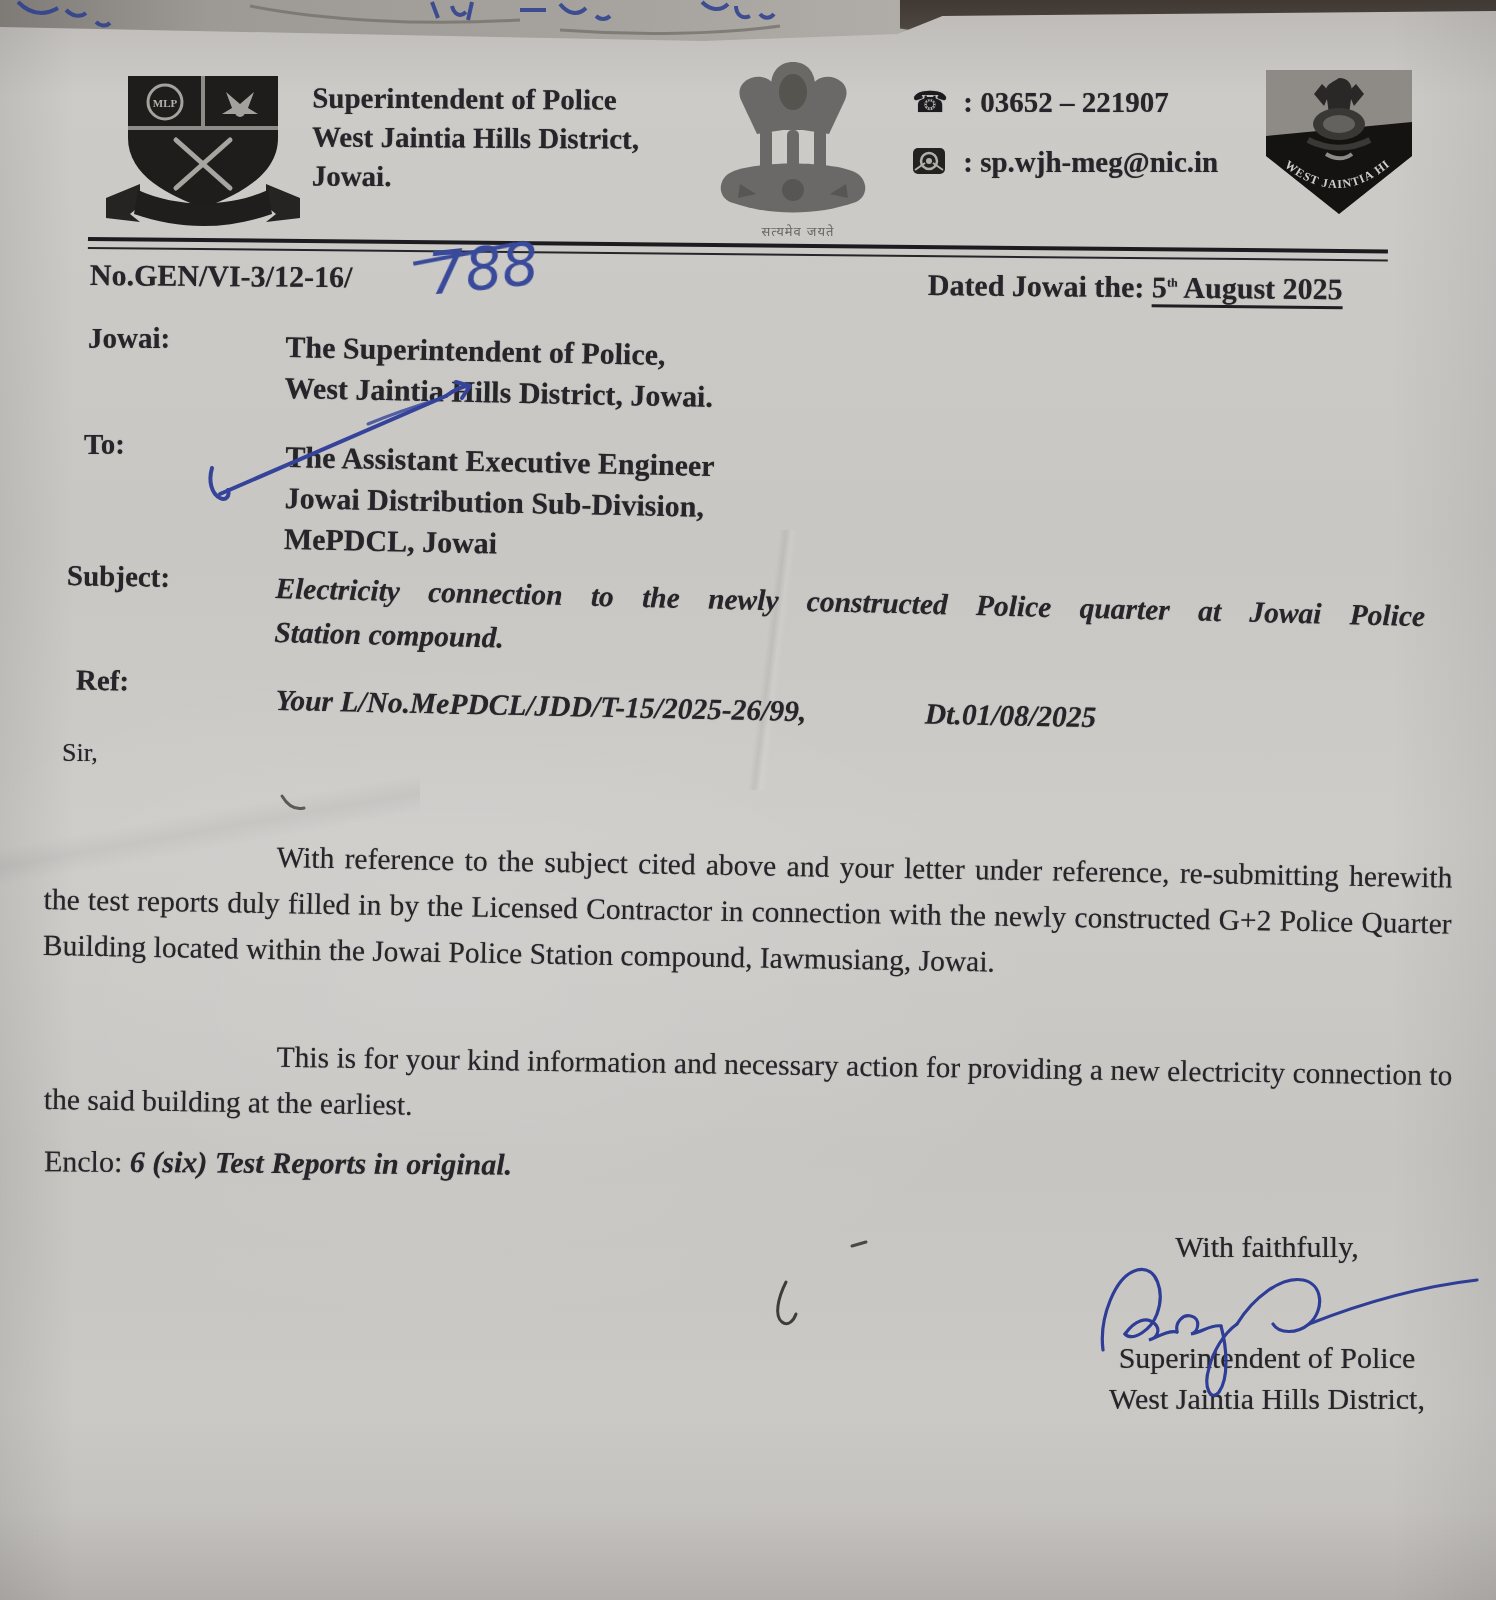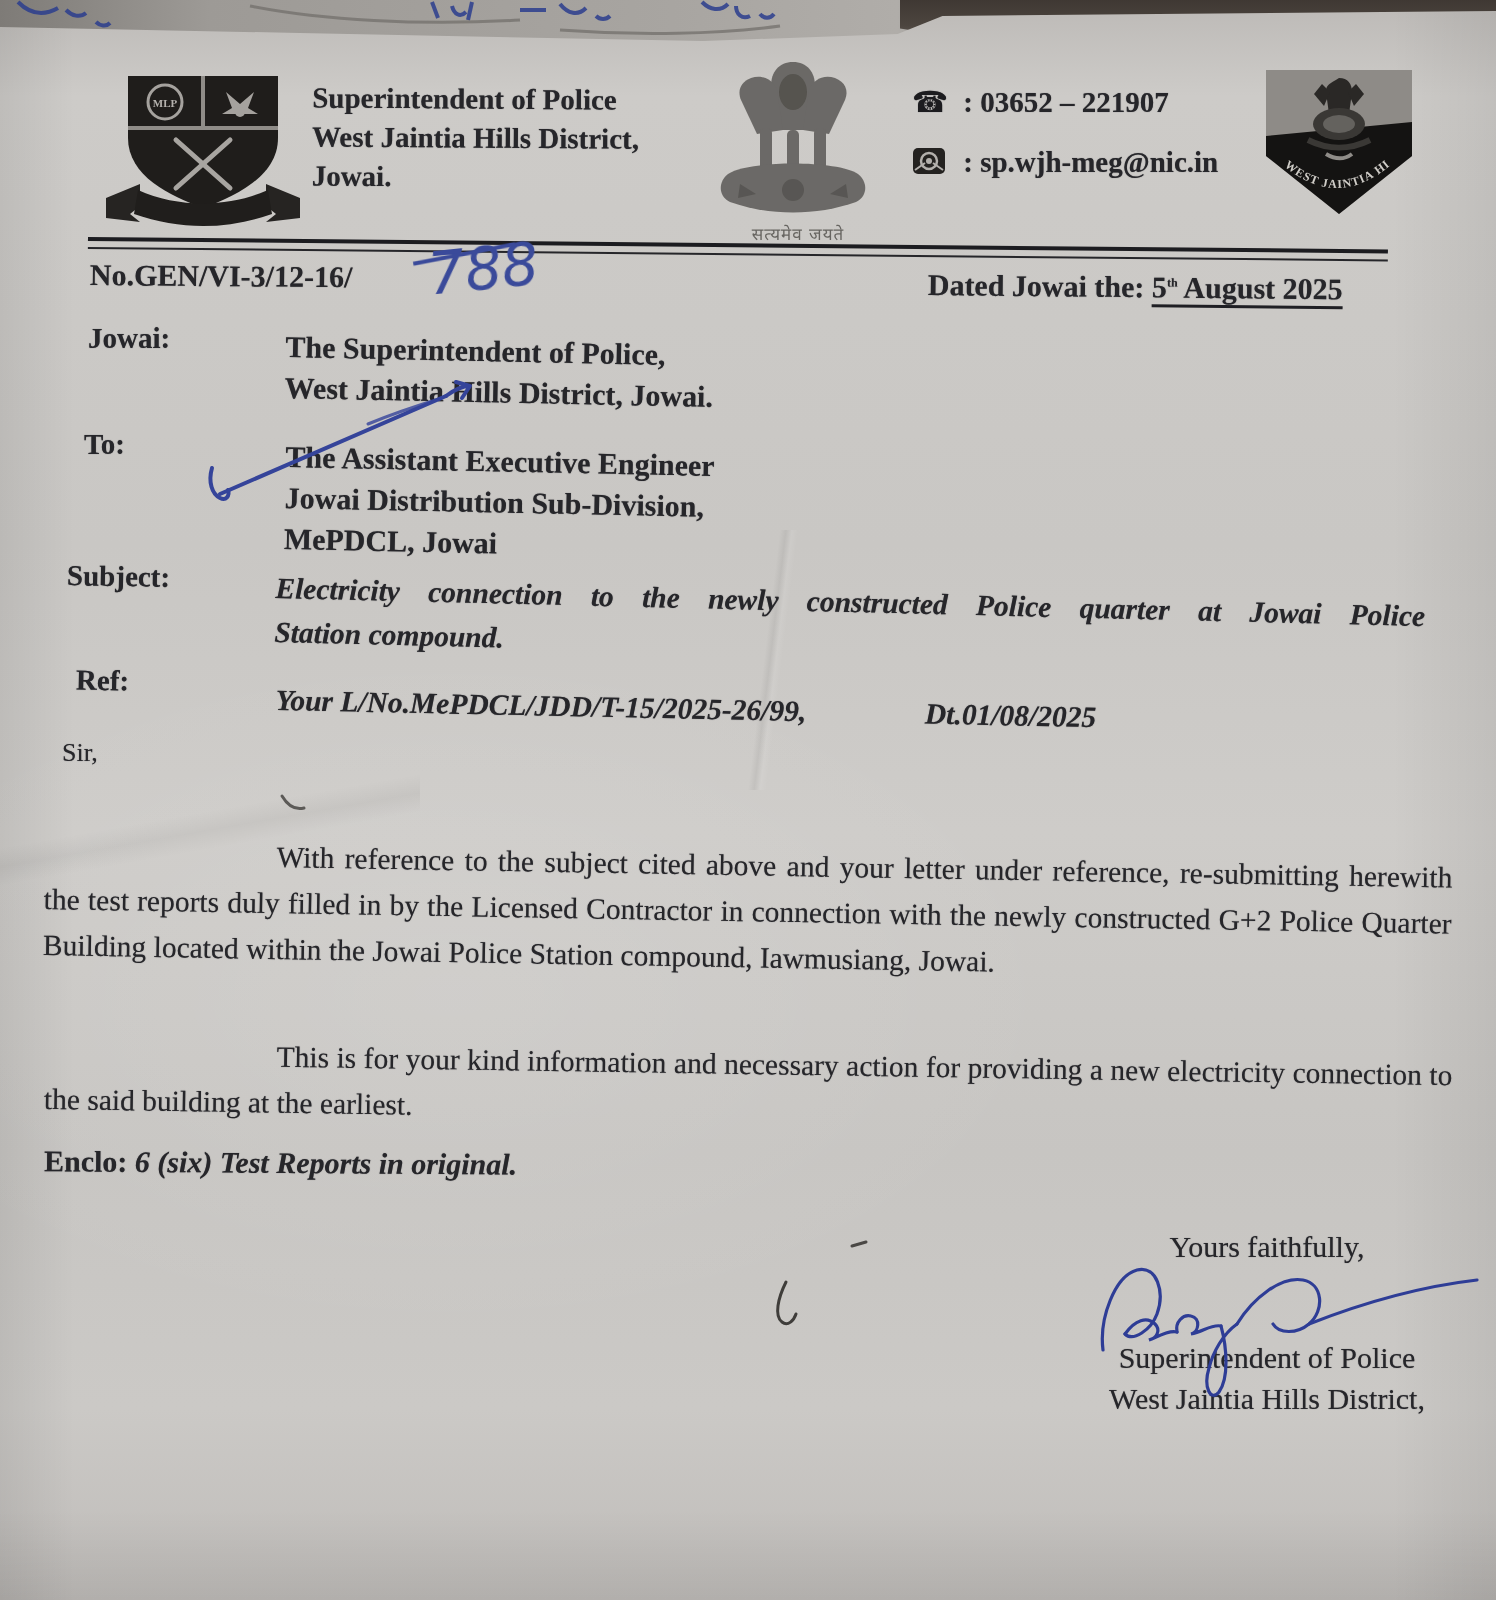--- a/index.html
+++ b/index.html
@@ -30,28 +30,28 @@
       linear-gradient(180deg,#bcb9b6 0,#cdcbc8 6%,#c9c7c4 34%,#ceccc9 52%,#c7c5c2 72%,#cbc9c6 88%,#bfbcb9 100%);
   }
   .crease1{position:absolute;left:735px;top:530px;width:70px;height:260px;
     background:linear-gradient(97deg,transparent 44%,rgba(0,0,0,.055) 50%,rgba(255,255,255,.08) 56%,transparent 62%);}
   .crease2{position:absolute;left:0;top:770px;width:420px;height:120px;
     background:linear-gradient(170deg,transparent 40%,rgba(0,0,0,.045) 50%,transparent 60%);}
   .crease3{position:absolute;left:0;bottom:0;width:100%;height:90px;
     background:linear-gradient(180deg,transparent,rgba(0,0,0,.07));}
   
   .ink{text-shadow:0 0 1px rgba(35,35,40,.55);}
-  .b{font-weight:bold;}
+  .b{font-weight:normal;}
   .bi{font-weight:bold;font-style:italic;}
   
   .org{font-size:29px;line-height:39px;font-weight:bold;transform:rotate(.4deg);}
   .contact{font-size:29px;font-weight:bold;line-height:1;}
   .contact .icon{display:inline-block;width:44px;color:#1c1c1f;font-family:"DejaVu Sans",sans-serif;}
   .rule{border-top:4px solid #1c1c20;border-bottom:2.5px solid #26262a;height:6px;transform:rotate(.55deg);transform-origin:left top;}
-  .caption{font-family:"DejaVu Sans",sans-serif;font-size:17px;color:#55534f;filter:blur(.6px);opacity:.85;letter-spacing:1px;}
+  .caption{font-family:"DejaVu Sans",sans-serif;font-size:13px;color:#55534f;filter:blur(.6px);opacity:.85;letter-spacing:1px;}
   
   .refline{font-size:30px;font-weight:bold;transform:rotate(.5deg);transform-origin:left top;}
   .dated{font-size:30px;font-weight:bold;transform:rotate(.6deg);transform-origin:left top;}
   .date-u{border-bottom:3px solid #1f1f24;padding-bottom:1px;}
   .date-u sup{font-size:12px;}
   .lbl{font-size:29px;font-weight:bold;}
   .addr{font-size:30px;font-weight:bold;line-height:41px;transform:rotate(1.2deg);transform-origin:left top;}
   .subj{font-size:29.5px;font-weight:bold;font-style:italic;line-height:44px;transform:rotate(1.4deg);transform-origin:left top;}
   .subj .l1{text-align:justify;text-align-last:justify;}
   .refrow{font-size:29.5px;font-weight:bold;font-style:italic;transform:rotate(1.2deg);transform-origin:left top;}
@@ -224,21 +224,21 @@
   <div class="abs ink" style="left:44px;top:1146px;font-size:30px;transform:rotate(.4deg)">
     <span class="b">Enclo: </span><span class="bi">6 (six) Test Reports in original.</span>
   </div>
 
   <svg class="abs" style="left:760px;top:1238px;width:110px;height:110px" viewBox="0 0 110 110">
     <path d="M92 8 l14 -4" stroke="#4a4845" stroke-width="3" fill="none" stroke-linecap="round"></path>
     <path d="M26 44 c-8 16 -12 34 -4 40 c6 5 12 -2 14 -8" stroke="#3f3d3a" stroke-width="3" fill="none" stroke-linecap="round"></path>
   </svg>
 
   <div class="abs closing ink" style="left:1062px;top:1226px;width:410px">
-    <div class="vale">Yours faithfully,</div>
+    <div class="vale">With faithfully,</div>
     <div>Superintendent of Police</div>
     <div>West Jaintia Hills District,</div>
   </div>
 
   <svg class="abs" style="left:1085px;top:1258px;width:400px;height:150px" viewBox="0 0 400 150">
     <g fill="none" stroke="#2e3d96" stroke-width="3.2" stroke-linecap="round">
       <path d="M18 92 C14 60 30 18 52 12 C72 7 80 34 72 56 C66 72 48 84 40 76"></path>
       <path d="M40 76 c10 -14 22 -18 30 -10 c6 6 2 14 -6 16 c10 -4 20 -10 28 -8"></path>
       <path d="M92 74 c-2 -10 6 -18 14 -16 c10 2 8 16 0 18 c12 -2 20 -10 30 -8"></path>
       <path d="M136 68 c6 22 8 52 -2 66 c-8 10 -16 -4 -10 -24 c4 -16 14 -34 28 -44"></path>

